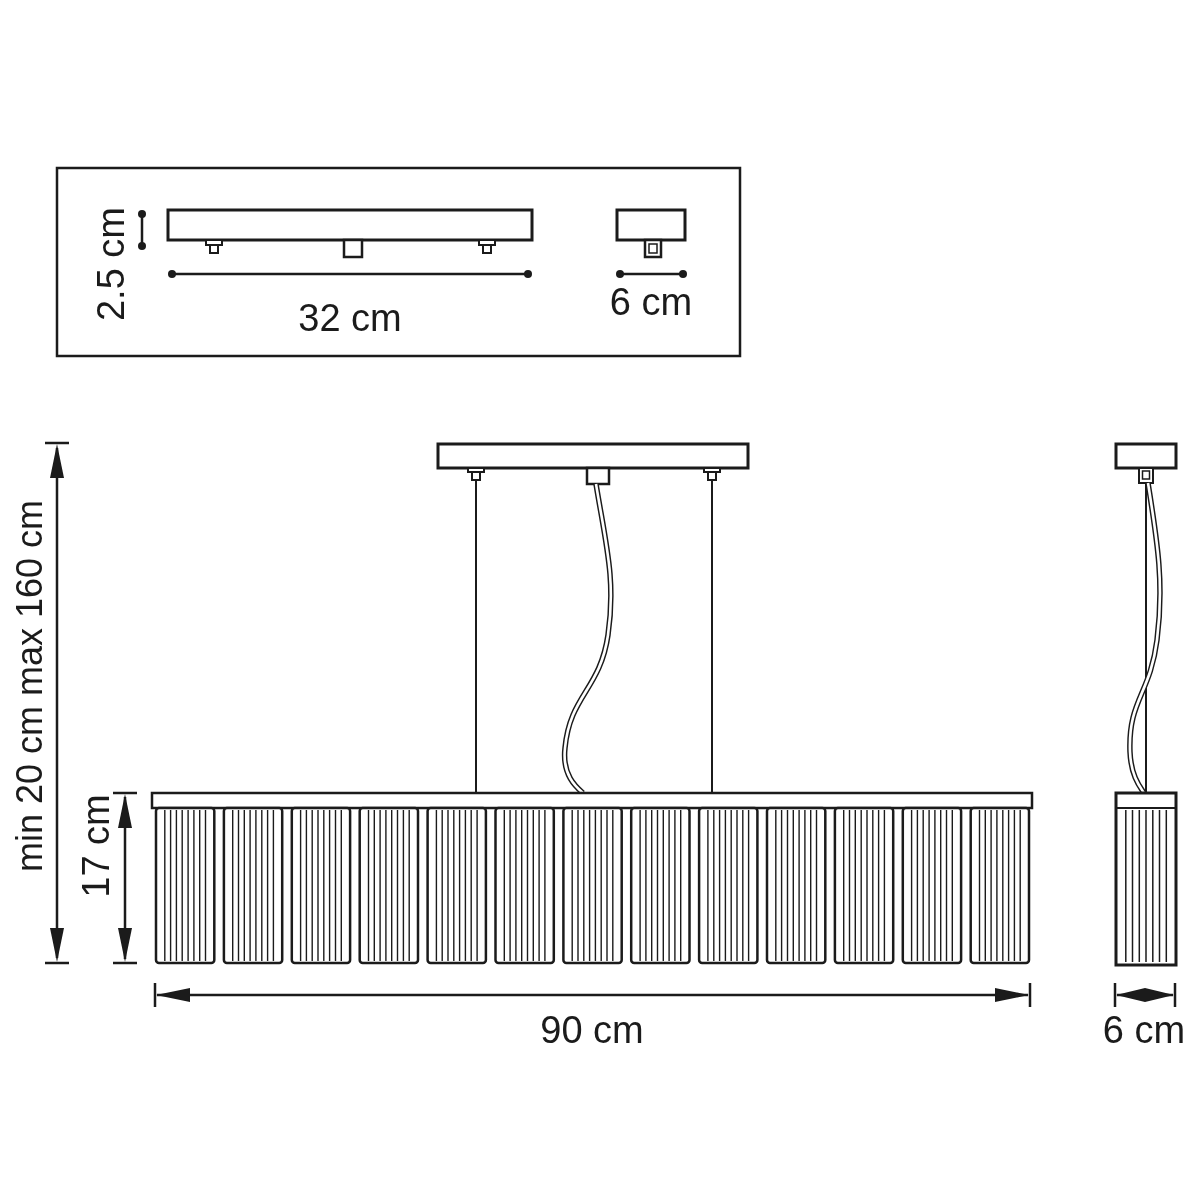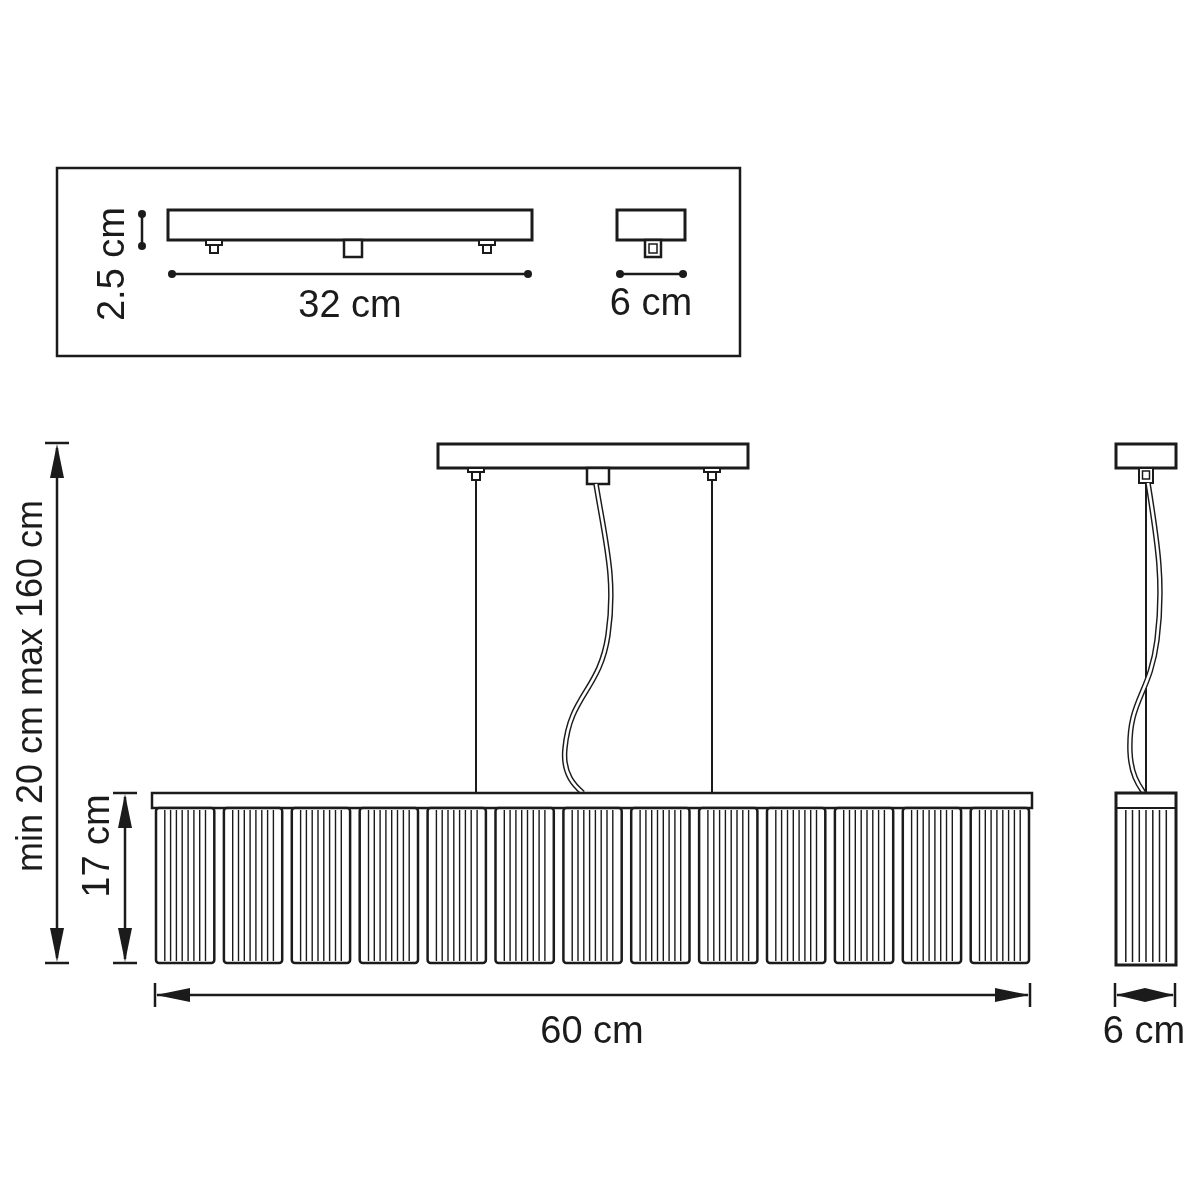--- a/index.html
+++ b/index.html
@@ -260,19 +260,19 @@
           <line x1="1139.3" x2="1139.3" y1="810" y2="962" stroke-width="1.5" class="ln"></line>
           <line x1="1146.0" x2="1146.0" y1="810" y2="962" stroke-width="1.5" class="ln"></line>
           <line x1="1152.8" x2="1152.8" y1="810" y2="962" stroke-width="1.5" class="ln"></line>
           <line x1="1159.5" x2="1159.5" y1="810" y2="962" stroke-width="1.5" class="ln"></line>
           <line x1="1166.3" x2="1166.3" y1="810" y2="962" stroke-width="1.5" class="ln"></line>
         </g>
     </g>
   </svg>
 
   <div class="label rot" style="left:111px;top:264px">2.5 cm</div>
-  <div class="label" style="left:350px;top:304px">32 cm</div>
+  <div class="label" style="left:350px;top:318px">32 cm</div>
   <div class="label" style="left:651px;top:302px">6 cm</div>
   <div class="label rot long" style="left:30px;top:686px">min 20 cm max 160 cm</div>
   <div class="label rot" style="left:96px;top:846px">17 cm</div>
-  <div class="label" style="left:592px;top:1030px">60 cm</div>
+  <div class="label" style="left:592px;top:1030px">90 cm</div>
   <div class="label" style="left:1144px;top:1030px">6 cm</div>
 </div>
 
 </body></html>

